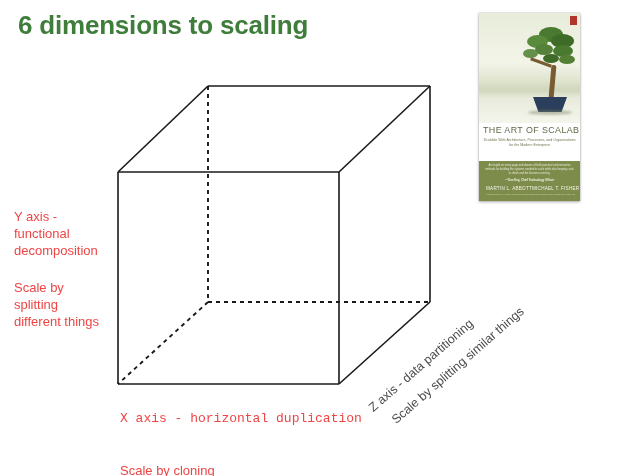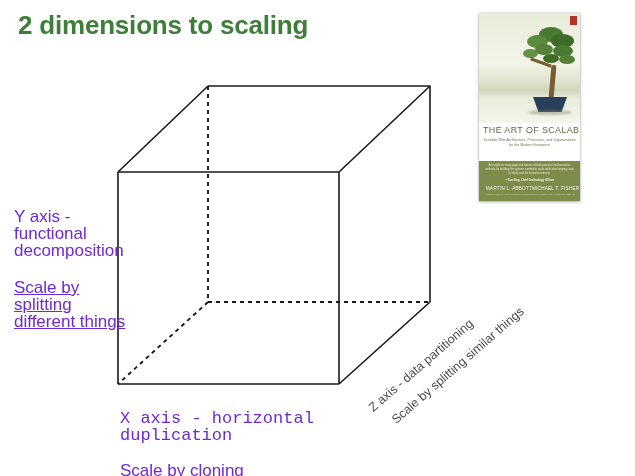--- a/index.html
+++ b/index.html
@@ -33,35 +33,34 @@
   
   #cube-svg {
     position: absolute;
     left: 0;
     top: 0;
   }
 
   
   .lbl {
     position: absolute;
-    color: #6d28d9;
-    font-size: 17px;
+    color: #ef4444;
+    font-size: 13px;
     line-height: 17px;
     white-space: pre-line;
   }
   #label-y-axis {
     left: 14px;
     top: 208px;
     width: 112px;
   }
   #label-y-scale {
     left: 14px;
     top: 279px;
     width: 112px;
-    text-decoration: underline;
   }
   #label-x-axis {
     left: 120px;
     top: 410px;
     width: 260px;
     font-family: Liberation Mono, monospace;
   }
   #label-x-scale {
     left: 120px;
     top: 462px;
@@ -255,21 +254,21 @@
     width: 7px;
     height: 9px;
     background: #b0342a;
   }
 </style>
 </head>
 <body>
 
 <div id="slide">
 
-  <div id="slide-title">2 dimensions to scaling</div>
+  <div id="slide-title">6 dimensions to scaling</div>
 
   <svg id="cube-svg" width="635" height="476">
     <g>
 
       <line x1="118" y1="172" x2="339" y2="172" stroke="#1a1a1a" stroke-width="1.6"></line>
       <line x1="118" y1="172" x2="118" y2="384" stroke="#1a1a1a" stroke-width="1.6"></line>
       <line x1="339" y1="172" x2="339" y2="384" stroke="#1a1a1a" stroke-width="1.6"></line>
       <line x1="118" y1="384" x2="339" y2="384" stroke="#1a1a1a" stroke-width="1.6"></line>
 
       <line x1="208" y1="86" x2="430" y2="86" stroke="#1a1a1a" stroke-width="1.6"></line>

